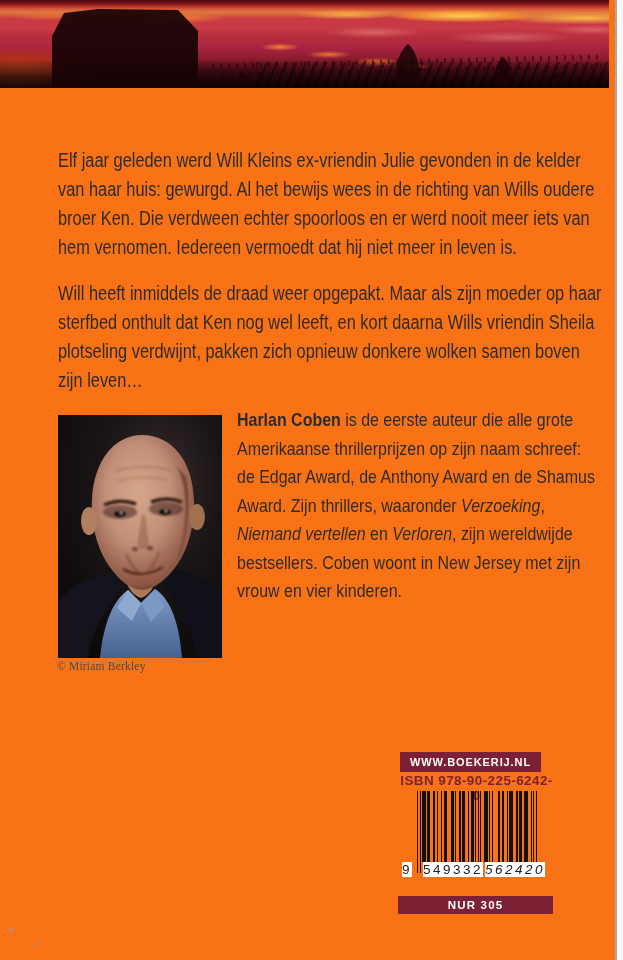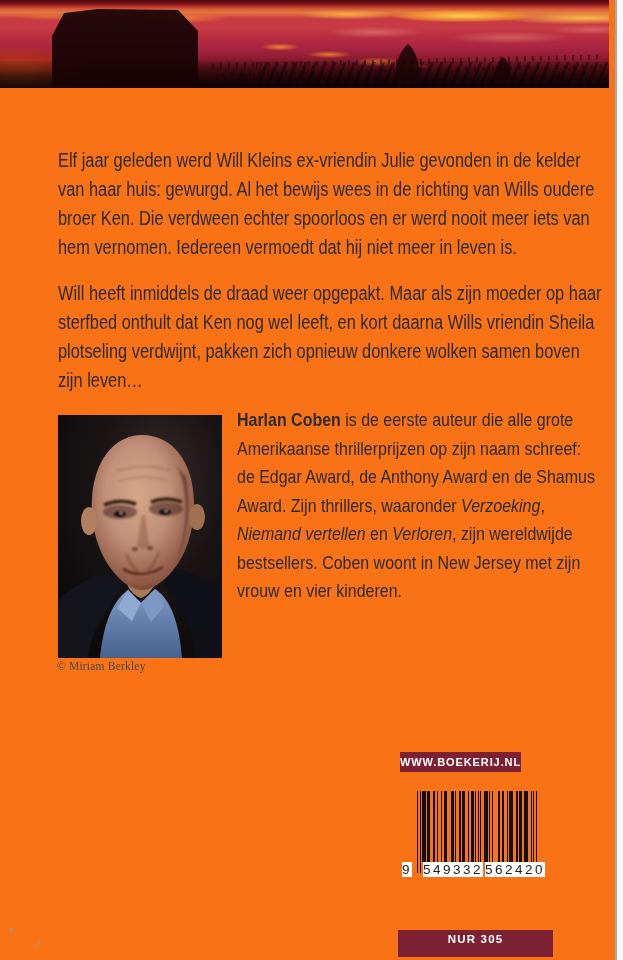--- a/index.html
+++ b/index.html
@@ -46,33 +46,33 @@
   .txt .line{height:29px;}
   .bio{font-size:19px;line-height:28.5px;}
   .bio .line{height:28.5px;}
   .b{font-weight:bold;}
   .i{font-style:italic;}
   
   .author-photo{position:absolute;left:58px;top:415px;width:164px;height:243px;}
   .photo-credit{position:absolute;left:57px;top:660px;font-size:11.5px;color:#4a4a4a;
                 letter-spacing:.2px;font-family:Liberation Serif, serif;}
   
-  .pub-bar{position:absolute;left:400px;width:121px;background:var(--maroon,#7c2133);
+  .pub-bar{position:absolute;left:400px;width:141px;background:var(--maroon,#7c2133);
            color:#ffffff;font-weight:bold;text-align:center;}
   .web-bar{top:752px;height:20px;font-size:11px;line-height:20px;letter-spacing:.9px;}
-  .nur-bar{top:896px;height:27px;font-size:11.5px;line-height:18px;letter-spacing:1.2px;left:398px;width:155px;margin-top:34px;}
+  .nur-bar{top:896px;height:18px;font-size:11.5px;line-height:18px;letter-spacing:1.2px;left:398px;width:155px;}
   .isbn{position:absolute;left:400px;top:773px;width:153px;text-align:center;
         color:var(--maroon,#7c2133);font-size:13.5px;font-weight:bold;letter-spacing:.4px;}
   .barcode{position:absolute;left:417px;top:791px;width:120px;height:82px;}
   .bc-digits{position:absolute;top:862px;left:400px;width:153px;height:18px;
              font-size:13.5px;color:#222;}
   .bc-digits span{position:absolute;background:#fff;letter-spacing:2.5px;}
   .bc-first{left:2px;}
   .bc-g1{left:23px;}
-  .bc-g2{left:85px;}
+  .bc-g2{left:85px;font-style:italic;}
 </style>
 </head>
 <body>
 
 <div class="page">
 
   <div class="cover-photo">
     <div class="sky"></div>
     <div class="sunband"></div>
     <div class="clouds"></div>
@@ -179,20 +179,21 @@
       <div class="line"><span>Amerikaanse thrillerprijzen op zijn naam schreef:</span></div>
       <div class="line"><span>de Edgar Award, de Anthony Award en de Shamus</span></div>
       <div class="line"><span>Award. Zijn thrillers, waaronder </span><span class="i">Verzoeking</span><span>,</span></div>
       <div class="line"><span class="i">Niemand vertellen</span><span> en </span><span class="i">Verloren</span><span>, zijn wereldwijde</span></div>
       <div class="line"><span>bestsellers. Coben woont in New Jersey met zijn</span></div>
       <div class="line"><span>vrouw en vier kinderen.</span></div>
     </div>
 
   <div class="pub-bar web-bar">WWW.BOEKERIJ.NL</div>
 
+  <div class="isbn">ISBN 978-90-225-6242-0</div>
 
   <svg class="barcode" id="barcode-svg" viewBox="0 0 95 82" preserveAspectRatio="none" shape-rendering="crispEdges">
       <rect x="0" y="0" width="1" height="82" fill="#111"></rect>
       <rect x="2" y="0" width="1" height="82" fill="#111"></rect>
       <rect x="4" y="0" width="1" height="71" fill="#111"></rect>
       <rect x="5" y="0" width="1" height="71" fill="#111"></rect>
       <rect x="6" y="0" width="1" height="71" fill="#111"></rect>
       <rect x="8" y="0" width="1" height="71" fill="#111"></rect>
       <rect x="9" y="0" width="1" height="71" fill="#111"></rect>
       <rect x="13" y="0" width="1" height="71" fill="#111"></rect>

